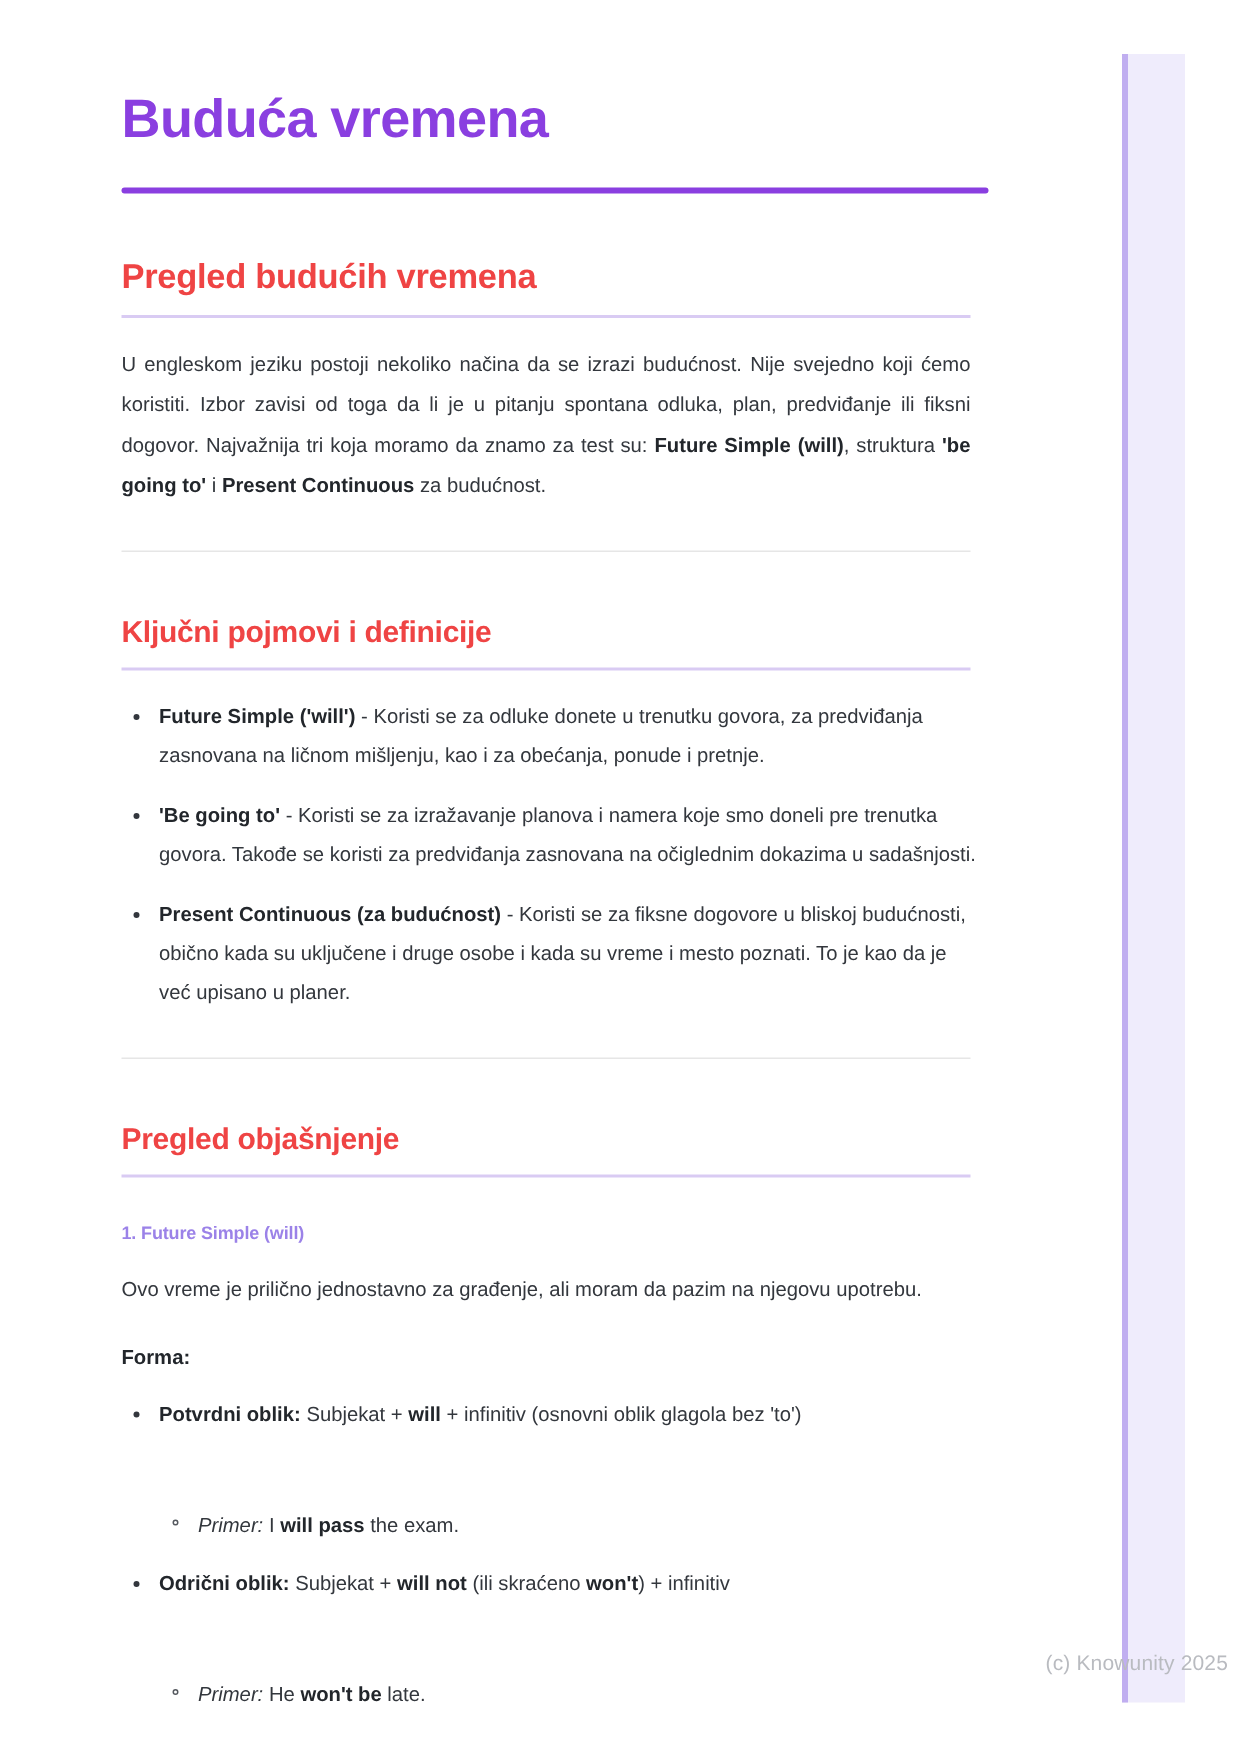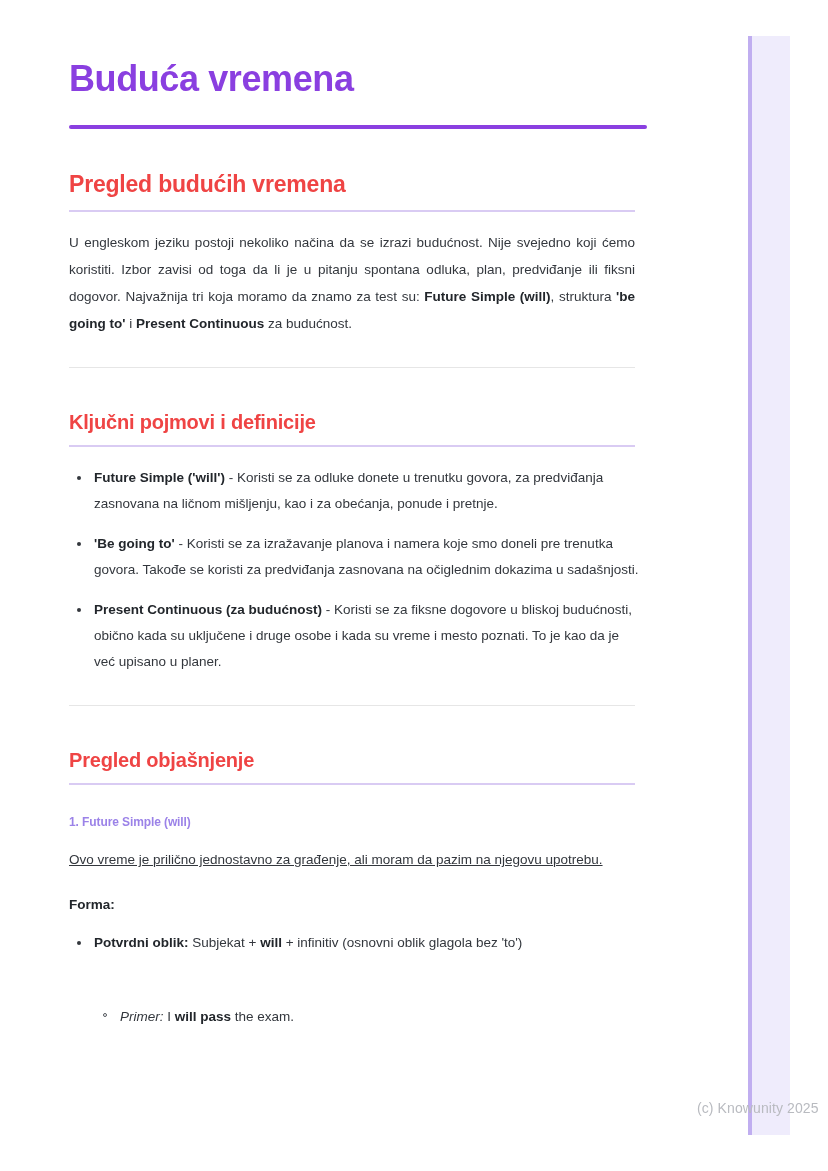--- a/index.html
+++ b/index.html
@@ -24,21 +24,21 @@
     height: 1099px;
     background: #EFECFC;
     border-left: 4px solid #C0AEF0;
     box-sizing: border-box;
   }
 
   
   .page {
     position: absolute;
     top: 0;
-    left: 0;
+    left: 12px;
     width: 700px;
     padding: 58px 0 0 69px;
     box-sizing: border-box;
   }
 
   .doc-title {
     font-size: 36px;
     font-weight: bold;
     color: #8A3FE0;
     letter-spacing: -0.4px;
@@ -89,21 +89,20 @@
   p.body {
     font-size: 13.5px;
     line-height: 27px;
     color: #33373D;
     margin: 17px 0 0 0;
     width: 566px;
     text-align: justify;
   }
   p.body.left {
     text-align: left;
-    text-decoration: underline;
   }
 
   .gray-rule {
     width: 566px;
     height: 1px;
     background: #E6E6E6;
     margin: 30px 0 0 0;
   }
 
   ul.blist {
@@ -216,19 +215,25 @@
       <p class="body left">Ovo vreme je prilično jednostavno za građenje, ali moram da pazim na njegovu upotrebu.</p>
       <p class="forma-label">Forma:</p>
 
       <ul class="blist">
         <li>
           <span><b>Potvrdni oblik:</b> Subjekat + <b>will</b> + infinitiv (osnovni oblik glagola bez 'to')</span>
           <ul class="sublist">
             <li><i>Primer:</i> I <b>will pass</b> the exam.</li>
           </ul>
         </li>
+        <li>
+          <span><b>Odrični oblik:</b> Subjekat + <b>will not</b> (ili skraćeno <b>won't</b>) + infinitiv</span>
+          <ul class="sublist">
+            <li><i>Primer:</i> He <b>won't be</b> late.</li>
+          </ul>
+        </li>
       </ul>
     </div>
   </div>
 
 </div>
 
 <div class="watermark">(c) Knowunity 2025</div>
 
 </body></html>

